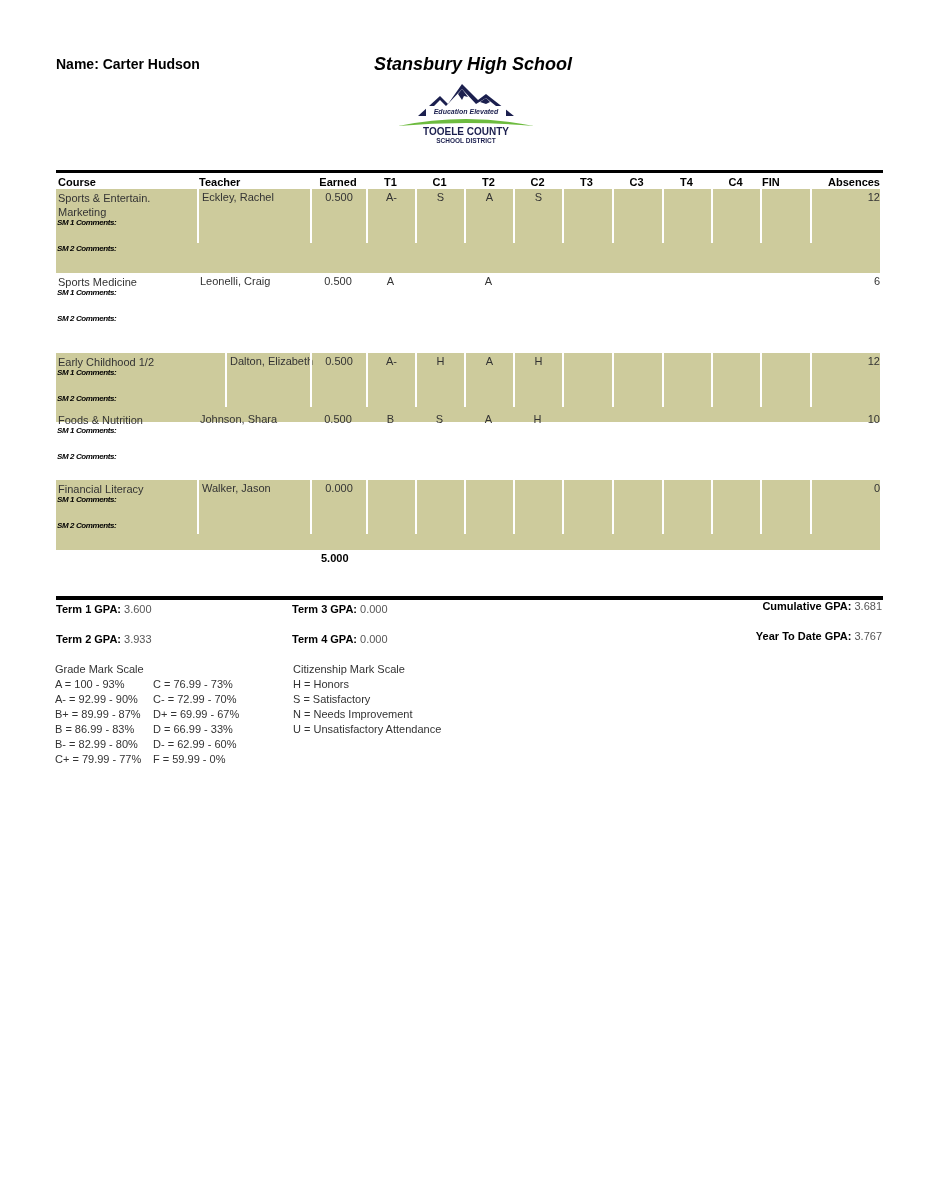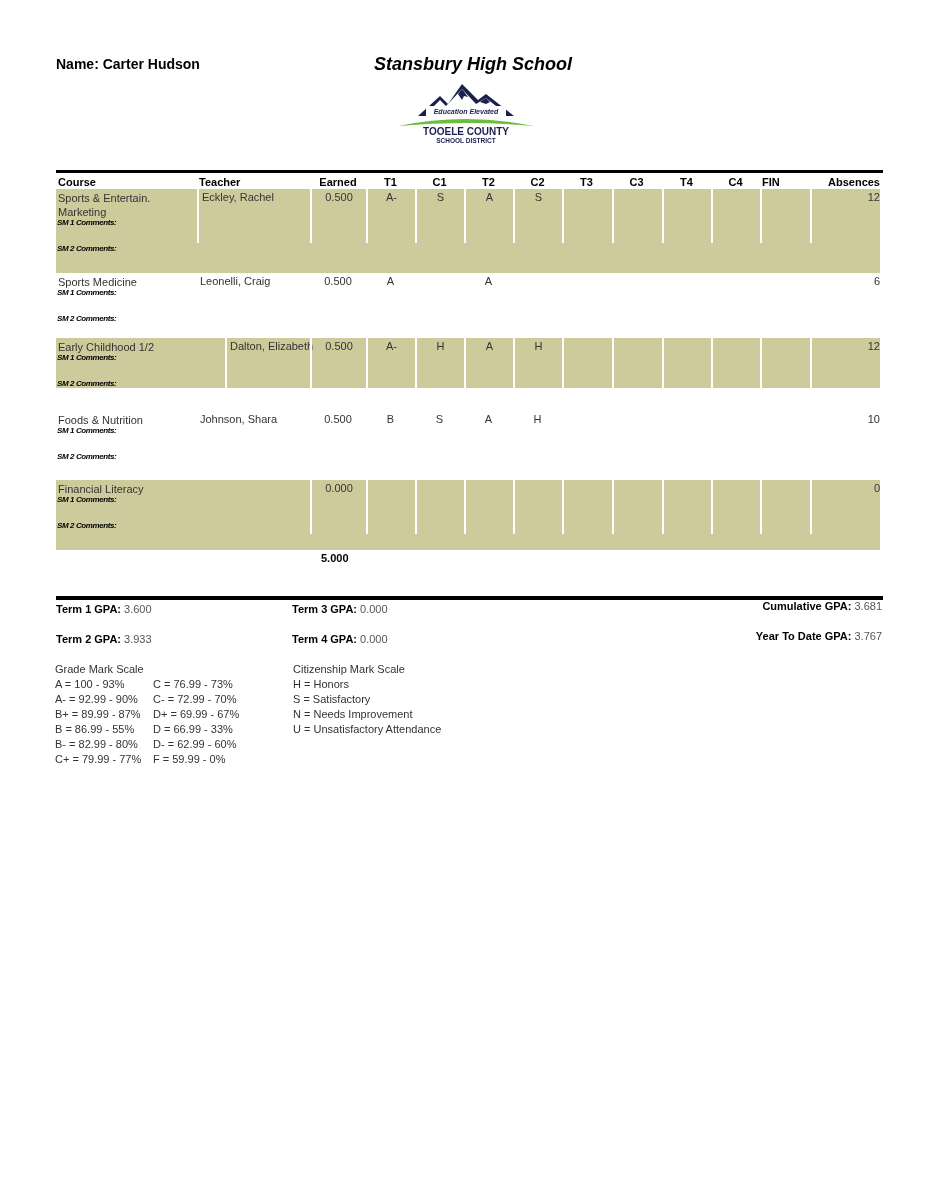--- a/index.html
+++ b/index.html
@@ -99,21 +99,21 @@
       <div class="cell center divided" style="left: 457px; width: 49px;"></div>
       <div class="cell center divided" style="left: 506px; width: 50px;"></div>
       <div class="cell center divided" style="left: 556px; width: 50px;"></div>
       <div class="cell center divided" style="left: 606px; width: 49px;"></div>
       <div class="cell center divided" style="left: 655px; width: 49px;"></div>
       <div class="cell center divided" style="left: 704px; width: 50px;"></div>
       <div class="cell right divided" style="left: 754px; width: 70px;">6</div>
       <div class="comment" style="top: 15px; left: 1px;">SM 1 Comments:</div>
       <div class="comment" style="top: 41px; left: 1px;">SM 2 Comments:</div>
     </div>
-    <div class="row shaded" style="top: 338px; height: 50px;">
+    <div class="row shaded" style="top: 353px; height: 69px;">
       <div class="cell course" style="left: 0px; width: 141px; height: 16px;">Early Childhood 1/2</div>
       <div class="cell teacher divided" style="left: 141px; width: 113px; margin-left: 28px;">Dalton, Elizabeth</div>
       <div class="cell center divided" style="left: 254px; width: 56px;">0.500</div>
       <div class="cell center divided" style="left: 310px; width: 49px;">A-</div>
       <div class="cell center divided" style="left: 359px; width: 49px;">H</div>
       <div class="cell center divided" style="left: 408px; width: 49px;">A</div>
       <div class="cell center divided" style="left: 457px; width: 49px;">H</div>
       <div class="cell center divided" style="left: 506px; width: 50px;"></div>
       <div class="cell center divided" style="left: 556px; width: 50px;"></div>
       <div class="cell center divided" style="left: 606px; width: 49px;"></div>
@@ -135,20 +135,21 @@
       <div class="cell center divided" style="left: 556px; width: 50px;"></div>
       <div class="cell center divided" style="left: 606px; width: 49px;"></div>
       <div class="cell center divided" style="left: 655px; width: 49px;"></div>
       <div class="cell center divided" style="left: 704px; width: 50px;"></div>
       <div class="cell right divided" style="left: 754px; width: 70px;">10</div>
       <div class="comment" style="top: 15px; left: 1px;">SM 1 Comments:</div>
       <div class="comment" style="top: 41px; left: 1px;">SM 2 Comments:</div>
     </div>
     <div class="row shaded" style="top: 480px; height: 70px;">
       <div class="cell course" style="left: 0px; width: 141px; height: 16px;">Financial Literacy</div>
+      <div class="cell teacher divided" style="left: 141px; width: 113px;">Walker, Jason</div>
       <div class="cell center divided" style="left: 254px; width: 56px;">0.000</div>
       <div class="cell center divided" style="left: 310px; width: 49px;"></div>
       <div class="cell center divided" style="left: 359px; width: 49px;"></div>
       <div class="cell center divided" style="left: 408px; width: 49px;"></div>
       <div class="cell center divided" style="left: 457px; width: 49px;"></div>
       <div class="cell center divided" style="left: 506px; width: 50px;"></div>
       <div class="cell center divided" style="left: 556px; width: 50px;"></div>
       <div class="cell center divided" style="left: 606px; width: 49px;"></div>
       <div class="cell center divided" style="left: 655px; width: 49px;"></div>
       <div class="cell center divided" style="left: 704px; width: 50px;"></div>
@@ -183,21 +184,21 @@
 
 <div class="abs scale" style="left:55px;top:662px;">
   <div>Grade Mark Scale</div>
   <div class="scale-grid">
     <span>A = 100 - 93%</span>
     <span>C = 76.99 - 73%</span>
     <span>A- = 92.99 - 90%</span>
     <span>C- = 72.99 - 70%</span>
     <span>B+ = 89.99 - 87%</span>
     <span>D+ = 69.99 - 67%</span>
-    <span>B = 86.99 - 55%</span>
+    <span>B = 86.99 - 83%</span>
     <span>D = 66.99 - 33%</span>
     <span>B- = 82.99 - 80%</span>
     <span>D- = 62.99 - 60%</span>
     <span>C+ = 79.99 - 77%</span>
     <span>F = 59.99 - 0%</span>
   </div>
 </div>
 
 <div class="abs scale" style="left:293px;top:662px;">
   <div>Citizenship Mark Scale</div>

